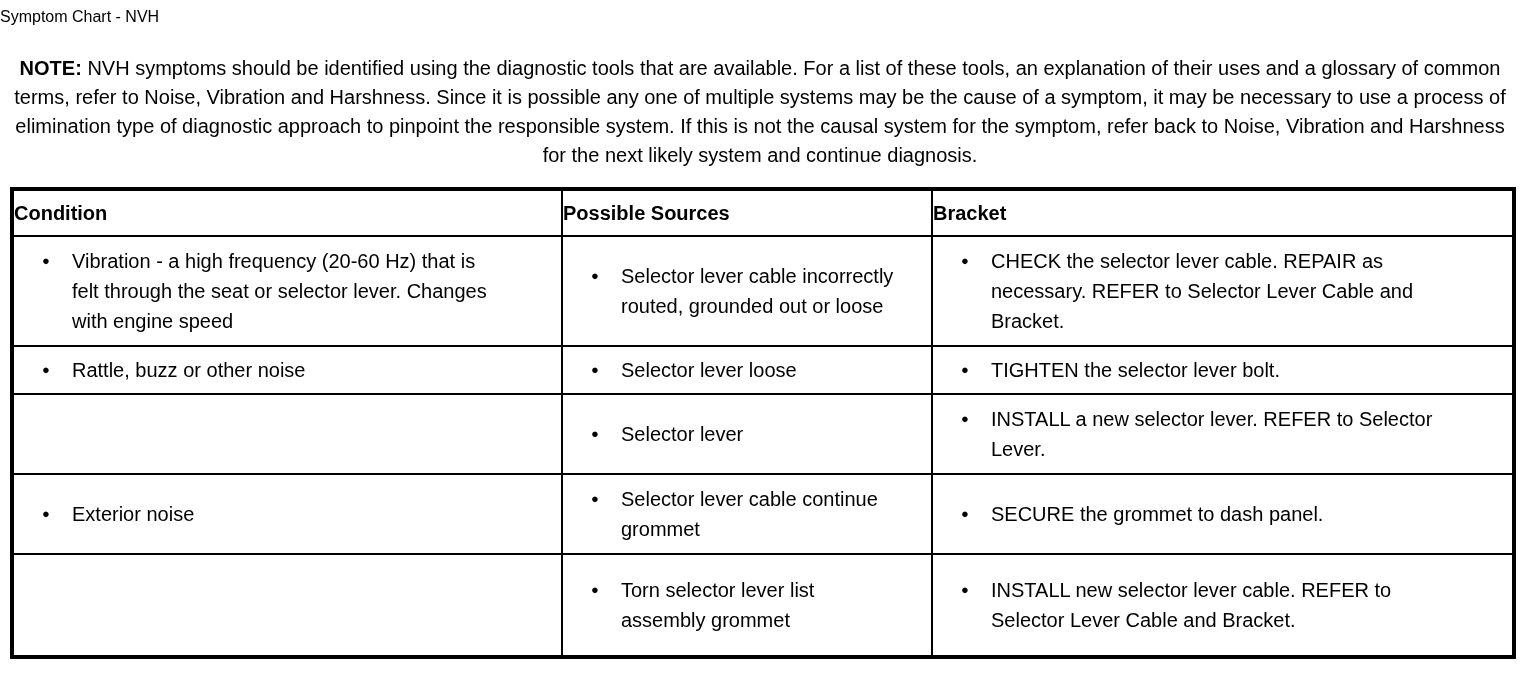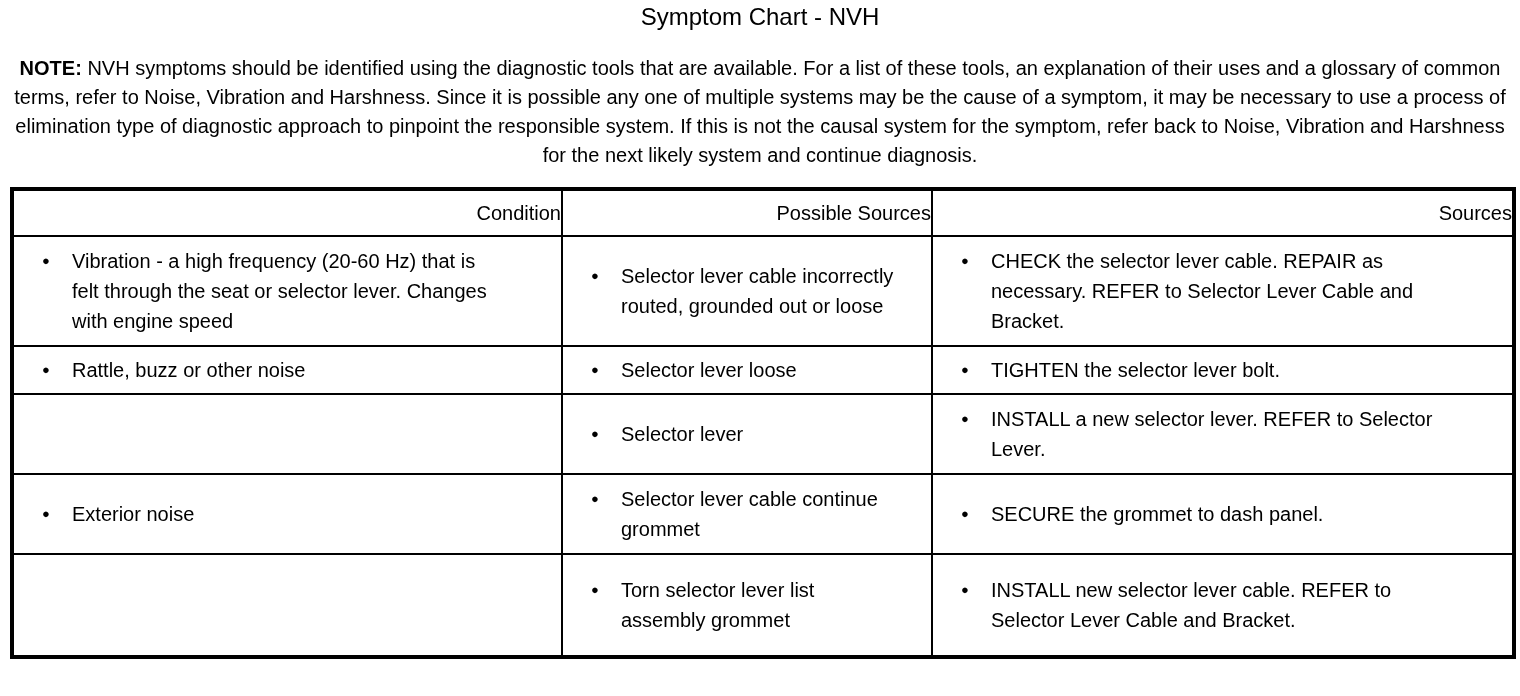--- a/index.html
+++ b/index.html
@@ -10,22 +10,22 @@
     font-family: "Liberation Sans", "DejaVu Sans", sans-serif;
   }
   .page {
     width: 1520px;
     height: 696px;
     box-sizing: border-box;
     padding-top: 5px;
     overflow: hidden;
   }
   .doc-title {
-    text-align: center;
-    font-size: 24px;
+    text-align: left;
+    font-size: 16px;
     line-height: 24px;
     font-weight: normal;
   }
   .note {
     margin: 25px auto 0 auto;
     max-width: 1508px;
     text-align: center;
     font-size: 20px;
     line-height: 29px;
   }
@@ -44,22 +44,22 @@
   col.c3 { width: 582px; }
   th, td {
     border: 2px solid #000000;
     vertical-align: middle;
     font-size: 20px;
     line-height: 30px;
     padding: 0;
     overflow: hidden;
   }
   th {
-    font-weight: normal;
-    text-align: right;
+    font-weight: bold;
+    text-align: left;
     height: 44px;
   }
   tr.r1 { height: 110px; }
   tr.r2 { height: 45px;  }
   tr.r3 { height: 80px;  }
   tr.r4 { height: 80px;  }
   tr.r5 { height: 103px; }
   .cell-item {
     display: flex;
     align-items: flex-start;
@@ -95,21 +95,21 @@
   <table class="symptom-table">
     <colgroup>
         <col class="c1">
         <col class="c2">
         <col class="c3">
       </colgroup>
     <thead>
       <tr>
         <th>Condition</th>
         <th>Possible Sources</th>
-        <th>Sources</th>
+        <th>Bracket</th>
       </tr>
     </thead>
     <tbody>
 
       <tr class="r1">
         <td class="col-condition">
           <div class="cell-item">
             <span class="bullet">●</span>
             <span class="cell-text">Vibration - a high frequency (20-60 Hz) that is felt through the seat or selector lever. Changes with engine speed</span>
           </div>

